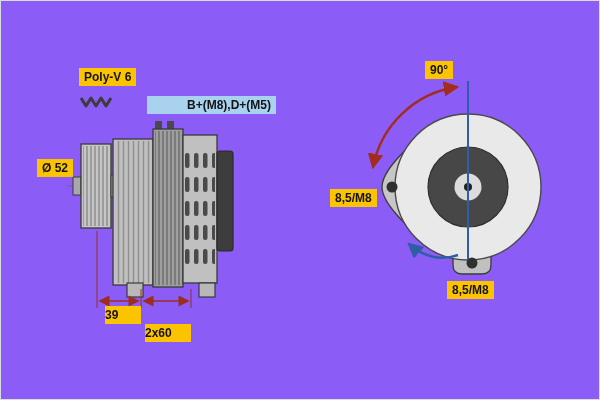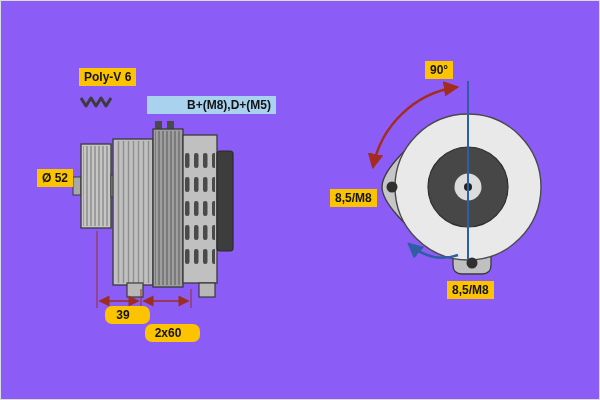--- a/index.html
+++ b/index.html
@@ -12,21 +12,21 @@
   .lbl {
     position:absolute;
     font:bold 12px "Liberation Sans", sans-serif;
     color:#131313;
     padding:2px 5px;
     white-space:nowrap;
     line-height:14px;
   }
   .lbl.yellow { background:#fcc400; }
   .lbl.blue   { background:#a9d2ee;padding-left:40px; }
-  .lbl.center { text-align:center; padding-left:0; padding-right:9px;border-radius:7px; }
+  .lbl.center { text-align:left; padding-left:0; padding-right:0; }
 </style>
 </head>
 <body>
 
 <div class="stage">
 
   <svg width="600" height="400" viewBox="0 0 600 400">
     <defs>
       <marker id="arrDim" viewBox="0 0 10 10" refX="8.5" refY="5" markerWidth="7" markerHeight="7" orient="auto-start-reverse">
         <path d="M0,0 L10,5 L0,10 Z" fill="#9c2e1f"></path>
@@ -119,21 +119,21 @@
       <path d="M372,166 A100,100 0 0 1 456,86" fill="none" stroke="#a32c1d" stroke-width="2.4" marker-start="url(#arrRed)" marker-end="url(#arrRed)"></path>
 
       <path d="M457,254 Q431,263 408,243" fill="none" stroke="#2e5ea4" stroke-width="2.4" marker-end="url(#arrBlue)"></path>
     </g>
   </svg>
 
   <div class="lbl yellow" style="left:78px; top:67px;">Poly-V 6</div>
 
   <div class="lbl blue" style="left:146px; top:95px;">B+(M8),D+(M5)</div>
 
-  <div class="lbl yellow" style="left:36px; top:168px;">Ø 52</div>
+  <div class="lbl yellow" style="left:36px; top:158px;">Ø 52</div>
 
   <div class="lbl yellow center" style="left:104px; top:305px; width:36px;">39</div>
 
   <div class="lbl yellow center" style="left:144px; top:323px; width:46px;">2x60</div>
 
   <div class="lbl yellow" style="left:424px; top:60px;">90°</div>
 
   <div class="lbl yellow" style="left:329px; top:188px;">8,5/M8</div>
 
   <div class="lbl yellow" style="left:446px; top:280px;">8,5/M8</div>

